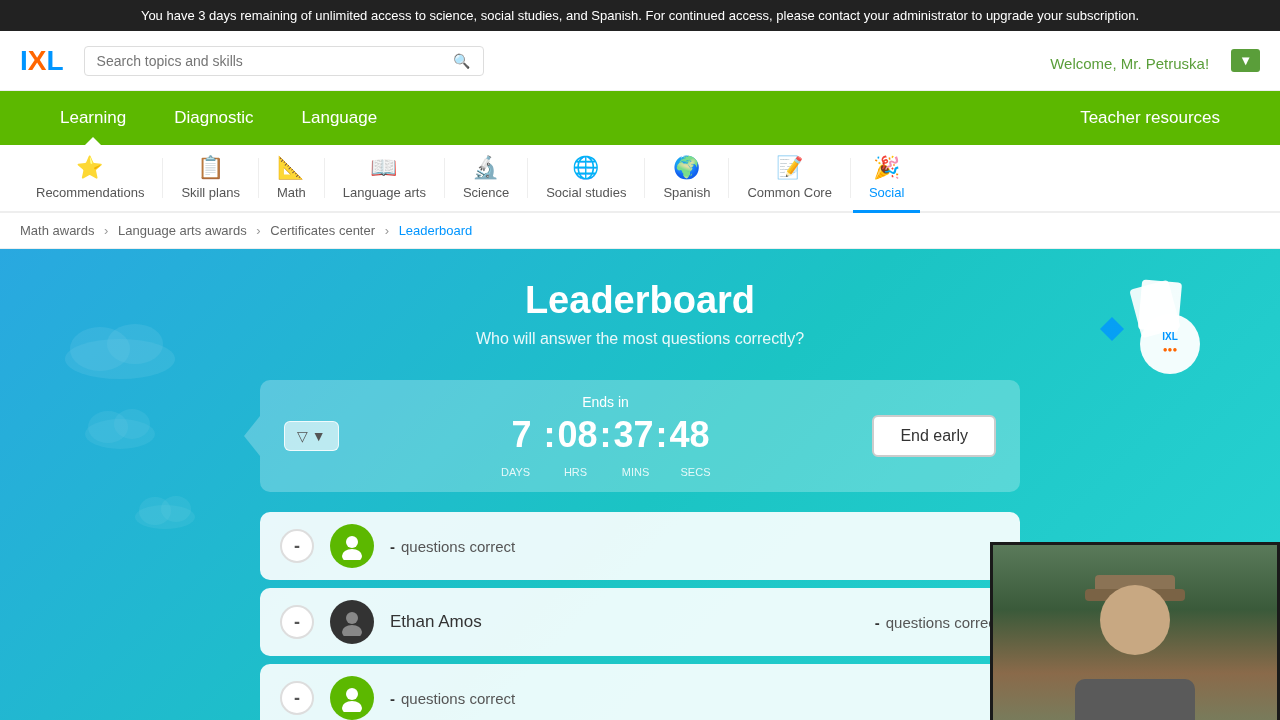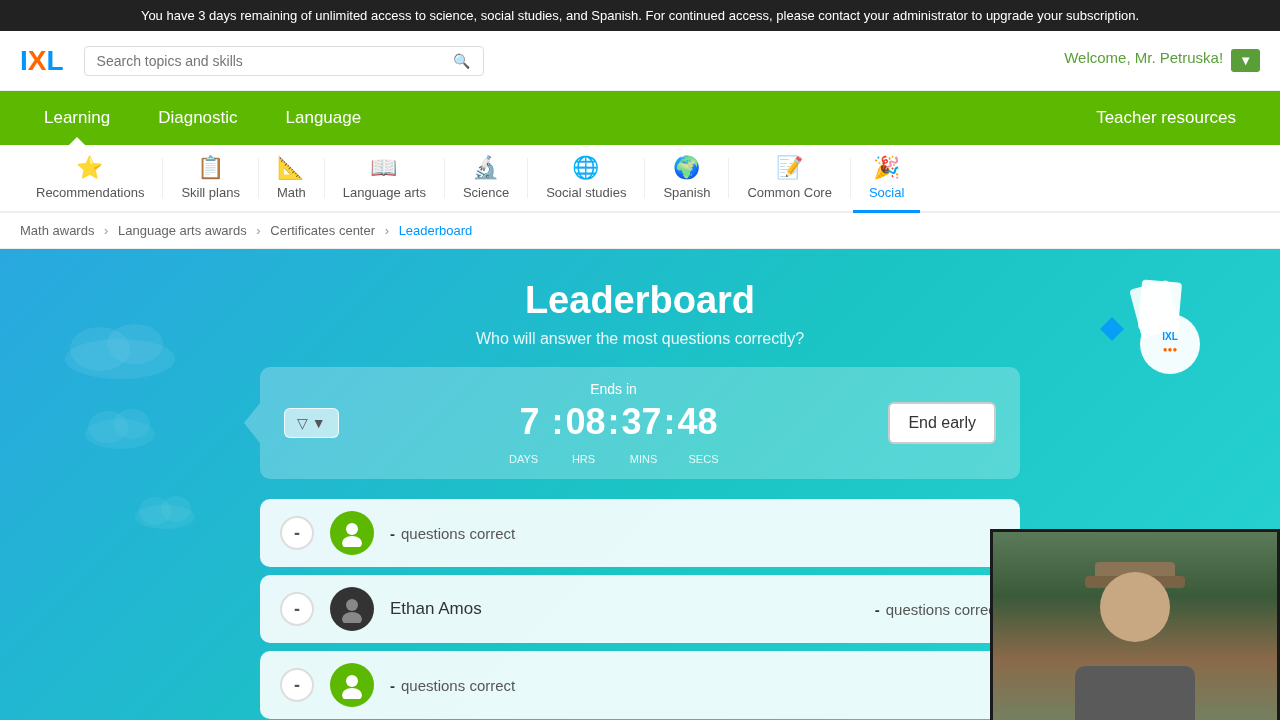--- a/index.html
+++ b/index.html
@@ -47,42 +47,43 @@
       outline: none;
       font-size: 14px;
       color: #333;
       width: 100%;
       background: transparent;
     }
     .search-icon-wrap { color: #999; margin-left: 8px; }
     .header-right {
       margin-left: auto;
       display: flex;
-      align-items: flex-start;
+      align-items: flex-end;
       color: #5a9e3a;
       font-size: 15px;
       font-weight: 500;
+      gap: 14px;
     }
     .header-right .dropdown-btn {
       background: #5a9e3a;
       color: #fff;
       border: none;
       padding: 4px 8px;
       border-radius: 3px;
       margin-left: 8px;
       cursor: pointer;
       font-size: 13px;
     }
 
     
     .main-nav {
       background: #5cb800;
       display: flex;
       align-items: center;
-      padding: 0 20px;
+      padding: 0 36px;
       height: 54px;
     }
     .main-nav a {
       color: #fff;
       text-decoration: none;
       font-size: 17px;
       font-weight: 500;
       padding: 0 24px;
       height: 54px;
       display: flex;
@@ -168,21 +169,21 @@
       text-align: center;
       color: #fff;
       font-size: 38px;
       font-weight: 600;
       margin-bottom: 8px;
     }
     .leaderboard-subtitle {
       text-align: center;
       color: #fff;
       font-size: 16px;
-      margin-bottom: 19px;
+      margin-bottom: 32px;
       opacity: 0.9;
     }
 
     
     .timer-container {
       background: rgba(255,255,255,0.25);
       border-radius: 10px;
       padding: 14px 24px;
       display: flex;
       align-items: center;
@@ -256,21 +257,21 @@
       font-size: 11px;
       min-width: 40px;
       text-align: center;
     }
     .timer-label-gap { min-width: 20px; }
 
     .end-early-btn {
       background: #fff;
       border: 2px solid #ccc;
       border-radius: 6px;
-      padding: 10px 18px;
+      padding: 10px 26px;
       font-size: 16px;
       color: #333;
       cursor: pointer;
       font-weight: 500;
     }
 
     
     .ixl-decoration {
       position: absolute;
       right: 80px;

